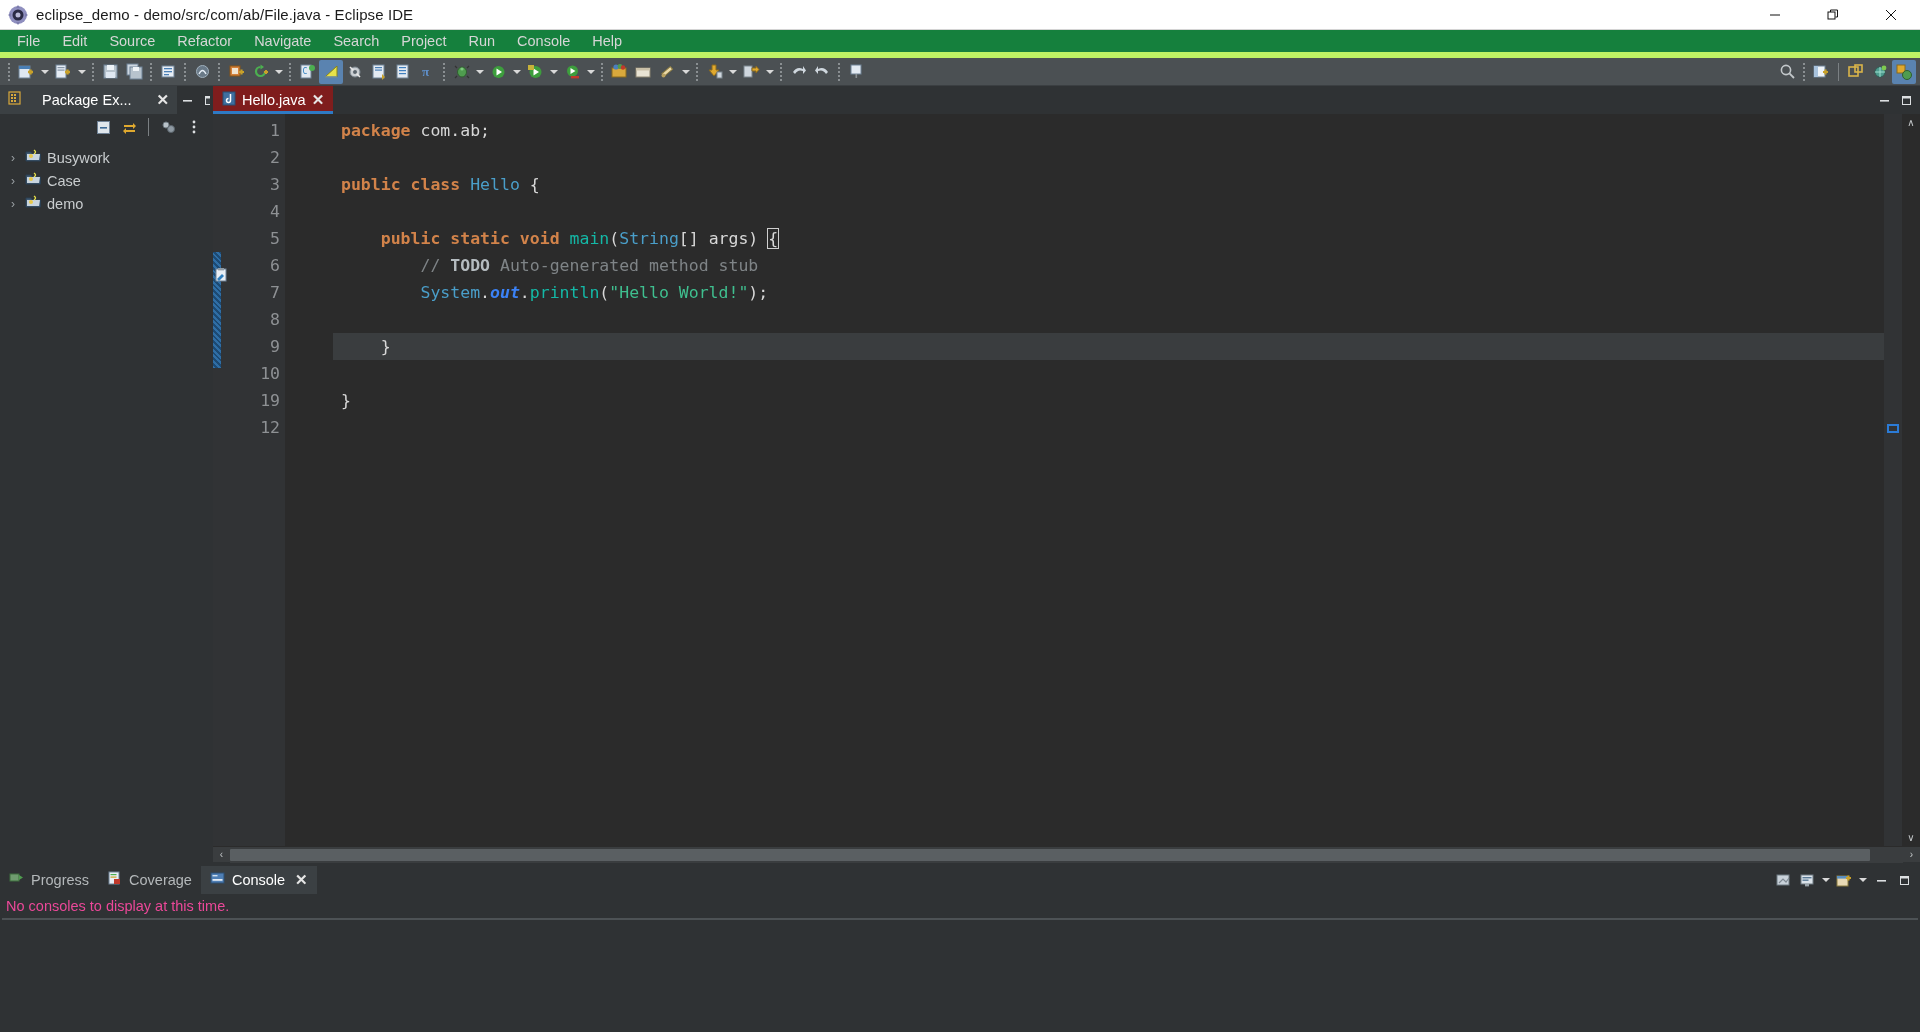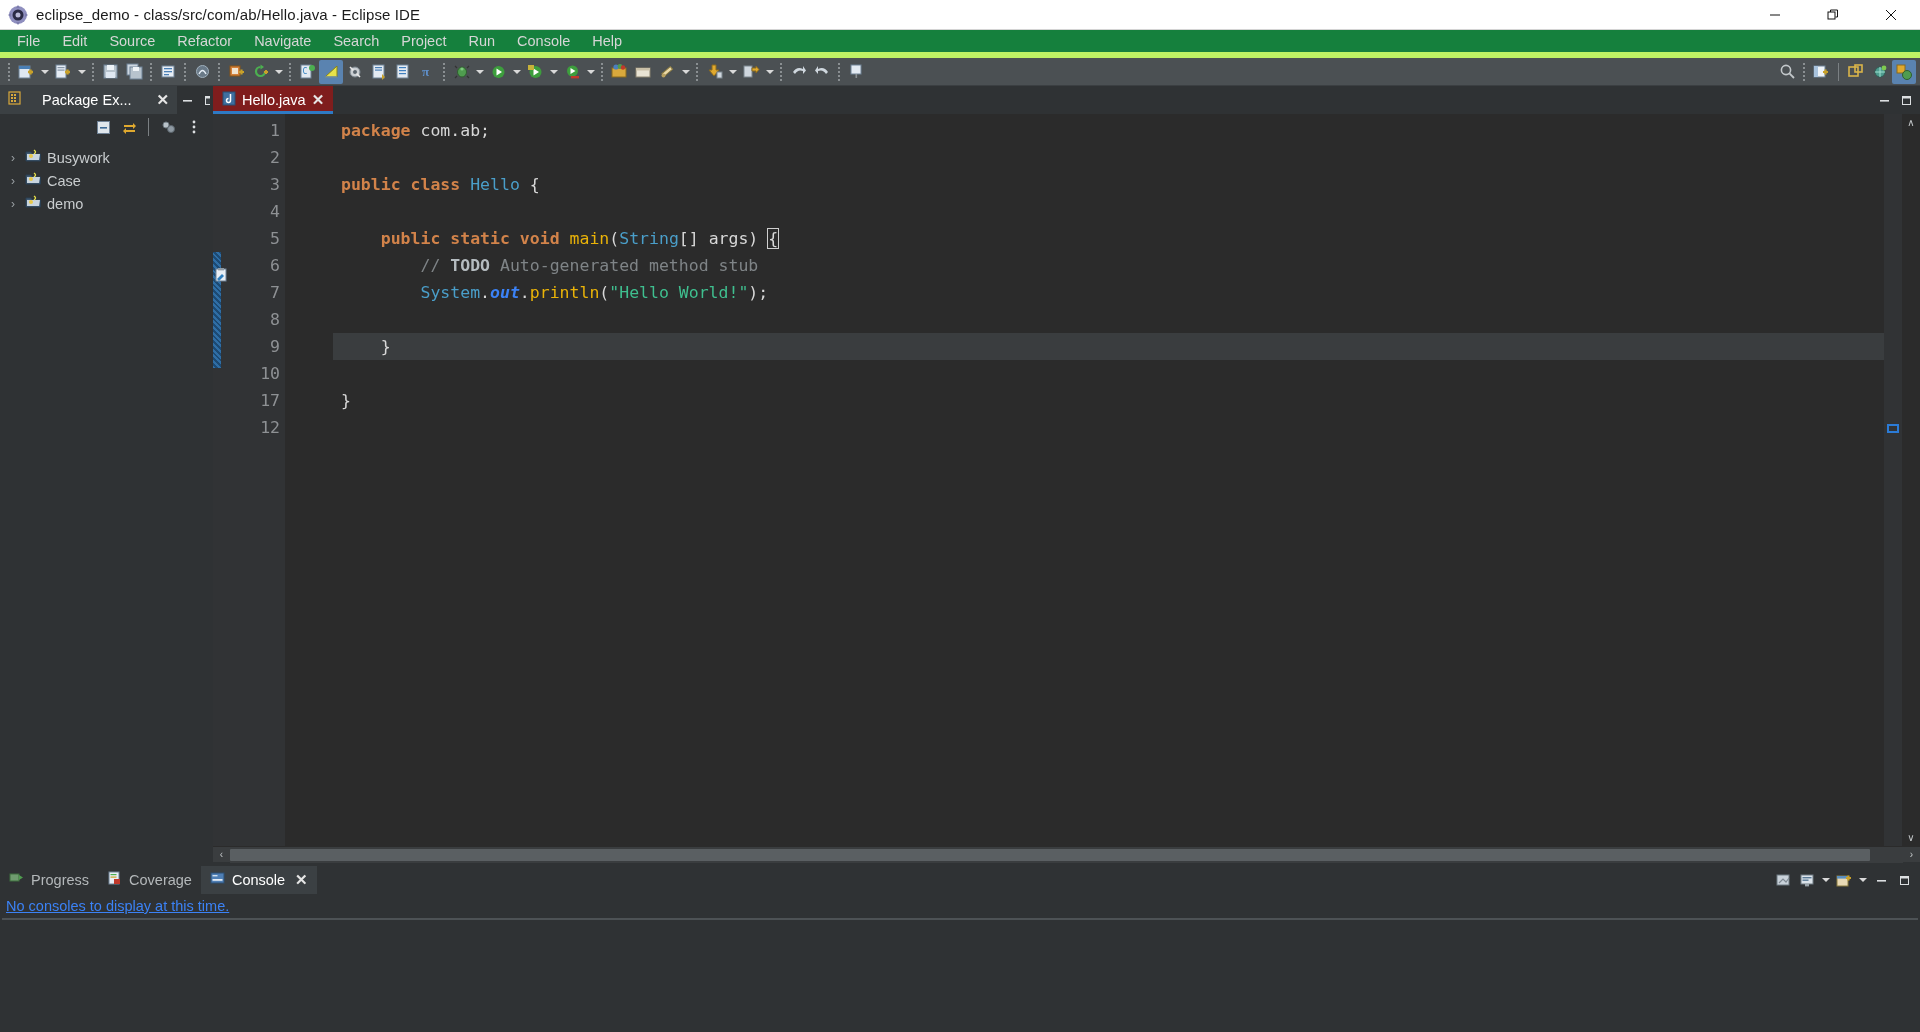--- a/index.html
+++ b/index.html
@@ -141,21 +141,21 @@
   .code-scroll { flex: 1; position: relative; overflow: hidden; background: #2b2b2b; }
   .code {
     font-family: "DejaVu Sans Mono", monospace; font-size: 16.5px;
     line-height: 27px; padding-top: 3px; white-space: pre; color: #d8d8d8;
     position: relative;
   }
   .code .ln { display: block; padding-left: 8px; height: 27px; margin-left: 48px; }
   .code .ln.current { background: #3a3d3f; }
   .kw { color: #d2834a; font-weight: bold; }
   .cls { color: #4a9ec9; }
-  .mth { color: #eab308; }
+  .mth { color: #14b8a6; }
   .str { color: #3fbf8f; }
   .cmt { color: #7f8487; }
   .todo { color: #b5bcc0; font-weight: bold; }
   .fld { color: #3b82f6; font-style: italic; font-weight: bold; }
   .pln { color: #d8d8d8; }
   .brmatch { outline: 1px solid #cfcfcf; }
 
   .ed-hscroll {
     height: 16px; background: #3a3d3f; display: flex; align-items: center;
     border-top: 1px solid #2b2b2b;
@@ -179,36 +179,36 @@
   .cons-tab {
     display: flex; align-items: center; gap: 7px; padding: 0 9px; height: 28px;
   }
   .cons-tab .lbl { font-size: 14.5px; color: #b4b8ba; white-space: nowrap; }
   .cons-tab.active { background: #3b4043; }
   .cons-tab.active .lbl { color: #ffffff; }
   .cons-tab .x { font-size: 15px; color: #e6e6e6; font-weight: bold; margin-left: 3px; }
   .cons-tools { margin-left: auto; display: flex; align-items: center; gap: 1px; padding-right: 5px; }
   .cons-tool { width: 22px; height: 24px; display: flex; align-items: center; justify-content: center; }
   .cons-msg-row { height: 24px; background: #2f3234; display: flex; align-items: center; padding-left: 6px; }
-  .cons-msg { font-size: 14.5px; color: #3b82f6; text-decoration: underline; }
+  .cons-msg { font-size: 14.5px; color: #ec4899; }
   .cons-body { flex: 1; background: #2f3234; border-top: 2px solid #4d5255; margin: 0 2px 0 2px; }
 </style>
 </head>
 <body>
 
 <div class="titlebar">
   <span class="title-icon">
     <svg width="20" height="20" viewBox="0 0 20 20">
       <circle cx="10" cy="10" r="9" fill="#8f8fbf"></circle>
       <circle cx="10" cy="10" r="5.5" fill="#2b2b45"></circle>
       <circle cx="10" cy="10" r="2.5" fill="#b9b9d6"></circle>
       <path d="M10 0 L12 3 L8 3 Z M10 20 L12 17 L8 17 Z M0 10 L3 8 L3 12 Z M20 10 L17 8 L17 12 Z" fill="#7d7dad"></path>
     </svg>
   </span>
-  <span class="title-text">eclipse_demo - class/src/com/ab/Hello.java - Eclipse IDE</span>
+  <span class="title-text">eclipse_demo - demo/src/com/ab/File.java - Eclipse IDE</span>
   <div class="win-controls">
     <div class="win-btn">
       <svg width="12" height="12" viewBox="0 0 12 12">
           <line x1="1" y1="6" x2="11" y2="6" stroke="#111" stroke-width="1"></line>
         </svg>
     </div>
     <div class="win-btn">
       <svg width="12" height="12" viewBox="0 0 12 12">
         <rect x="1" y="3" width="7" height="7" fill="none" stroke="#111" stroke-width="1"></rect>
         <path d="M3.5 3 V1 H10.5 V8 H8.5" fill="none" stroke="#111" stroke-width="1"></path>
@@ -638,21 +638,21 @@
           <div>1</div>
           <div>2</div>
           <div>3</div>
           <div>4</div>
           <div>5</div>
           <div>6</div>
           <div>7</div>
           <div>8</div>
           <div>9</div>
           <div>10</div>
-          <div>17</div>
+          <div>19</div>
           <div>12</div>
         </div>
 
       <div class="code-scroll">
         <div class="code" id="codeblock"><span class="ln"><span class="kw">package</span><span class="pln"> com.ab;</span></span><span class="ln"> </span><span class="ln"><span class="kw">public</span><span class="pln"> </span><span class="kw">class</span><span class="pln"> </span><span class="cls">Hello</span><span class="pln"> {</span></span><span class="ln"> </span><span class="ln"><span class="pln">    </span><span class="kw">public</span><span class="pln"> </span><span class="kw">static</span><span class="pln"> </span><span class="kw">void</span><span class="pln"> </span><span class="mth">main</span><span class="pln">(</span><span class="cls">String</span><span class="pln">[] args) </span><span class="brmatch">{</span></span><span class="ln"><span class="pln">        </span><span class="cmt">// </span><span class="todo">TODO</span><span class="cmt"> Auto-generated method stub</span></span><span class="ln"><span class="pln">        </span><span class="cls">System</span><span class="pln">.</span><span class="fld">out</span><span class="pln">.</span><span class="mth">println</span><span class="pln">(</span><span class="str">"Hello World!"</span><span class="pln">);</span></span><span class="ln"> </span><span class="ln current"><span class="pln">    }</span></span><span class="ln"> </span><span class="ln"><span class="pln">}</span></span><span class="ln"> </span></div>
 
       </div>
 
       <div class="overview-col">
         <div class="ov-marker" style="top:310px;"></div>

